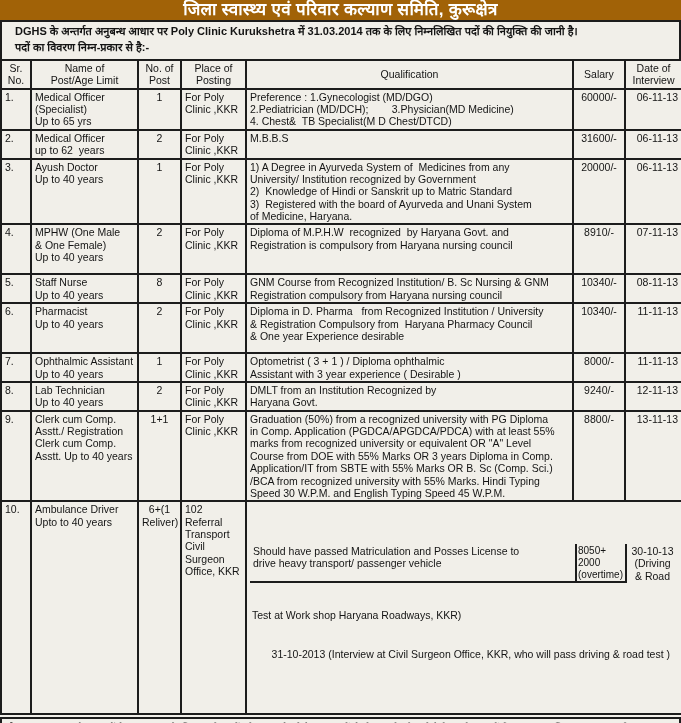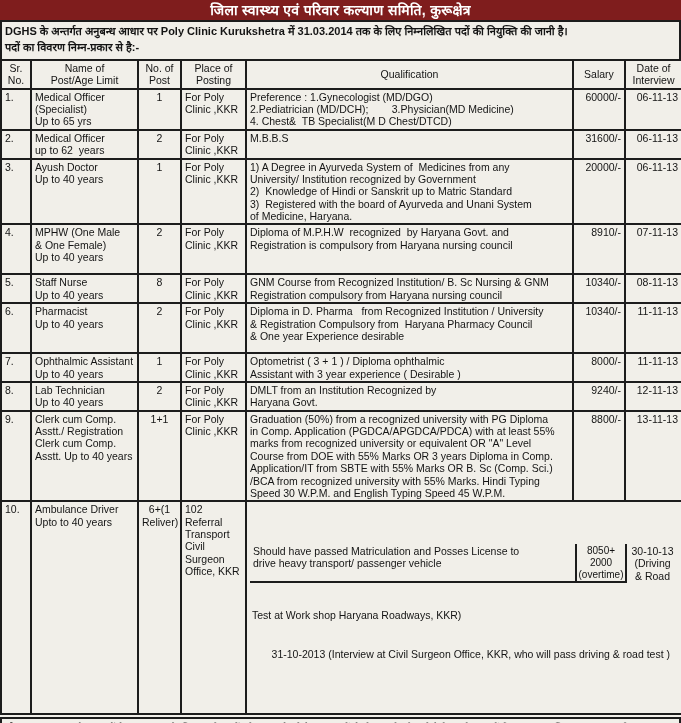--- a/index.html
+++ b/index.html
@@ -5,53 +5,53 @@
   * { margin:0; padding:0; box-sizing:border-box; }
   html,body { background:#777; }
   body { font-family:"Liberation Sans","DejaVu Sans",sans-serif; }
   .page {
     position:relative; width:681px; height:723px; margin:0 auto;
     background:#f1efe9; color:#141414; overflow:hidden;
     display:flex; flex-direction:column;
   }
   
   .titlebar {
-    background:#7f1d1d; color:#ffffff; text-align:center;
-    font-weight:bold; font-size:14px; line-height:20px; height:20px;
+    background:#a16207; color:#ffffff; text-align:center;
+    font-weight:bold; font-size:17px; line-height:20px; height:20px;
     letter-spacing:.3px; flex:0 0 auto;
   }
   
   .intro-box {
     border:2px solid #1c1c1c; border-bottom:none;
-    padding:2px 5px 3px 3px; font-size:11px; line-height:1.45;
+    padding:2px 5px 3px 13px; font-size:11px; line-height:1.45;
     white-space:pre-wrap; flex:0 0 auto; font-weight:bold;
   }
   
   table.posts {
     width:681px; border-collapse:collapse; table-layout:fixed; flex:0 0 auto;
   }
   table.posts th, table.posts td {
     border:2px solid #1c1c1c; vertical-align:top;
     font-size:10.5px; line-height:1.18; padding:1px 3px;
     white-space:pre-wrap; overflow:hidden;
   }
   table.posts th { font-weight:normal; text-align:center; vertical-align:middle; padding:1px 1px; }
   td.c-sr   { text-align:left; padding-left:4px; }
   td.c-num  { text-align:center; }
-  td.c-sal  { text-align:right; }
+  td.c-sal  { text-align:center; }
   td.c-date { text-align:right; }
   tr.h40 { height:40px; } tr.h26 { height:26px; } tr.h64 { height:64px; }
   tr.h50 { height:50px; } tr.h27 { height:27px; } tr.h80 { height:80px; }
   tr.h86 { height:86px;padding-left:40px; }
   
   td.r10-cell { padding:0; }
   .r10-grid { display:grid; grid-template-columns:325px 52px auto; width:100%;margin-top:16px; }
   .r10-qual   { padding:1px 3px; border-bottom:2px solid #1c1c1c; white-space:pre-wrap; }
   .r10-salary { padding:1px 1px; border-left:2px solid #1c1c1c; border-right:2px solid #1c1c1c;
-                border-bottom:2px solid #1c1c1c; text-align:center; white-space:pre-line; font-size:10px; }
+                border-bottom:2px solid #1c1c1c; text-align:left; white-space:pre-line; font-size:10px; }
   .r10-date   { padding:1px 1px; text-align:center; white-space:pre-line; }
   .r10-extra  { grid-column:1 / 4; padding:1px 2px 2px 2px; }
   .r10-extra .l1 { text-align:left; }
   .r10-extra .l2 { text-align:right; padding-right:6px; padding-top:2px; }
   
   .note-box {
     border:2px solid #1c1c1c; margin-top:2px; flex:1 1 auto;
     padding:2px 4px 2px 4px; font-size:10.6px; line-height:1.42;
     text-align:justify; overflow:hidden; display:flex; flex-direction:column;
   }

